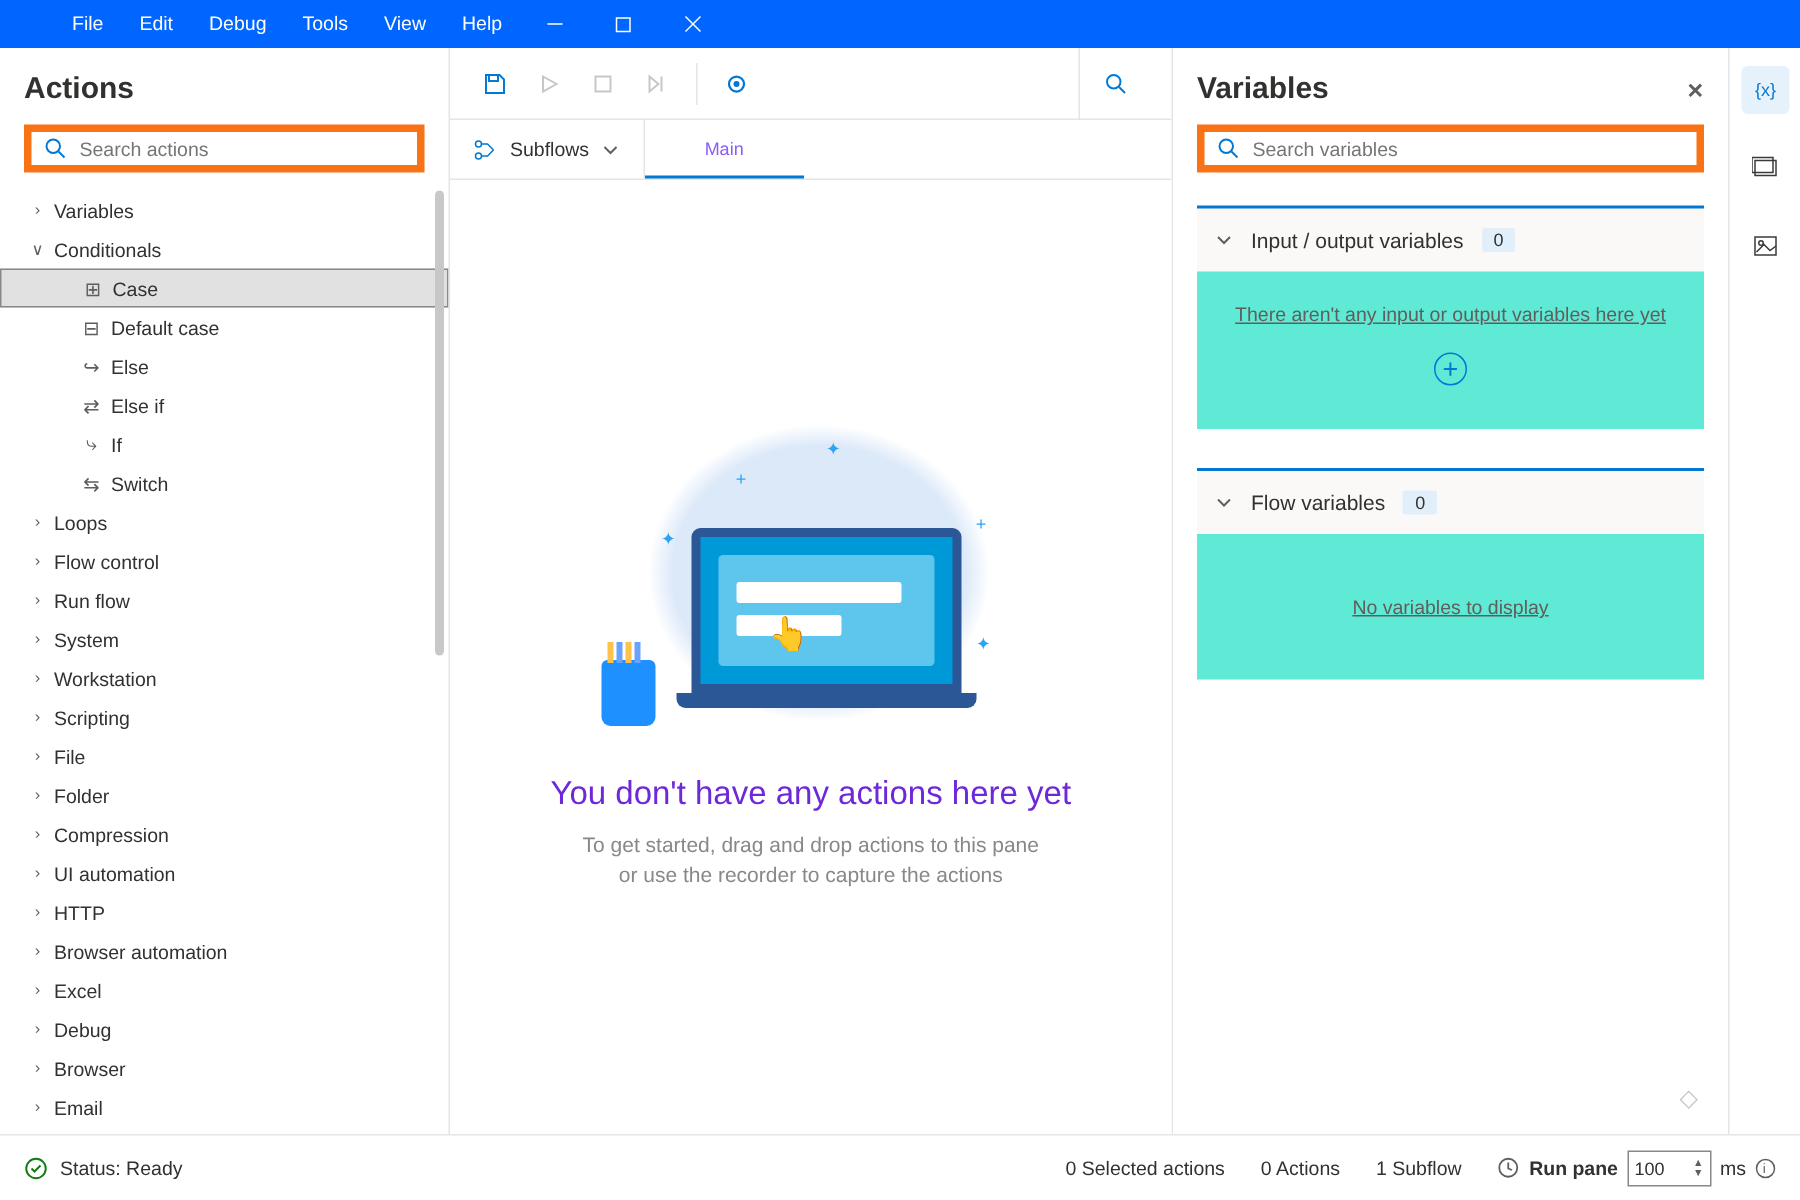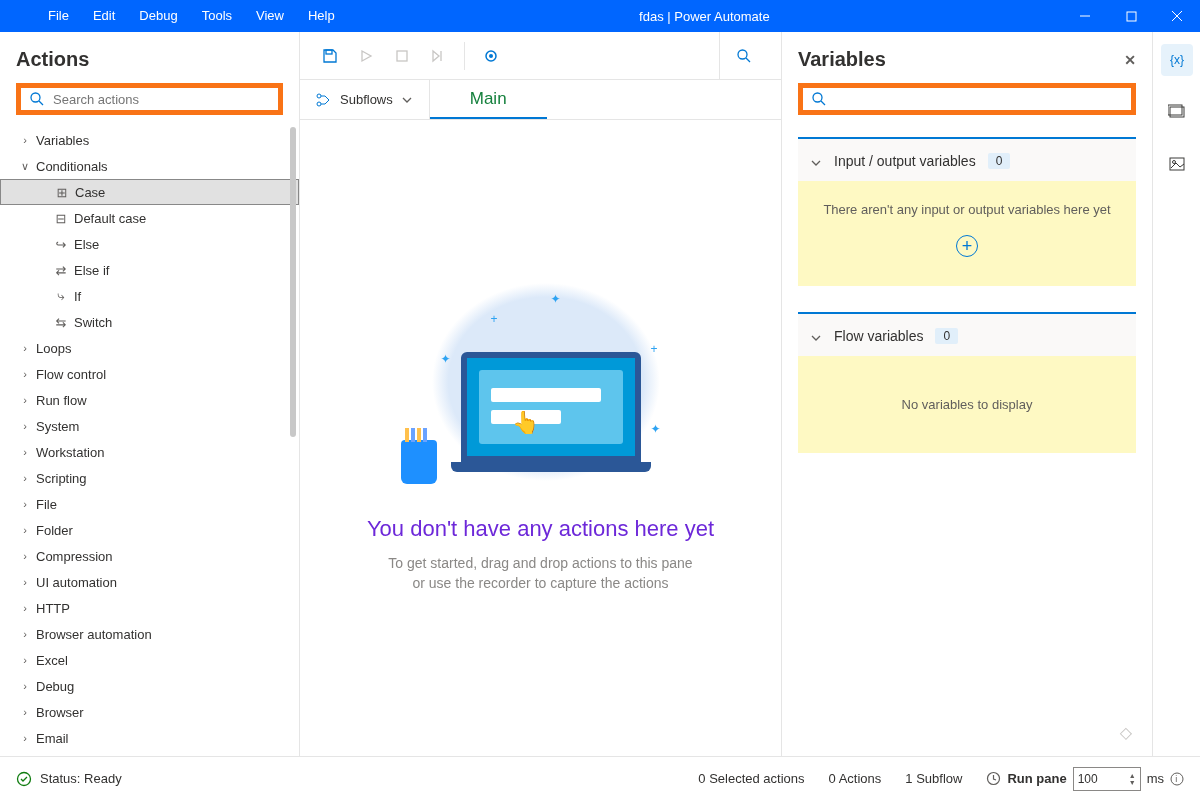--- a/index.html
+++ b/index.html
@@ -37,74 +37,73 @@
 .tooltip { position: absolute; left: 296px; top: 196px; width: 250px; background: rgba(70,70,70,0.95); color: #fff; font-size: 12px; padding: 8px 10px; line-height: 1.35; z-index: 10; }
 
 
 .toolbar { height: 48px; border-bottom: 1px solid #e5e5e5; display: flex; align-items: center; padding: 0 14px; gap: 4px; }
 .toolbar .tbtn { width: 32px; height: 32px; display:flex; align-items:center; justify-content:center; color:#3b3a39; cursor:pointer; }
 .toolbar .tbtn.disabled { color:#c8c6c4; }
 .toolbar .sep { width:1px; height:28px; background:#e5e5e5; margin:0 6px;}
 .toolbar .right { margin-left:auto; }
 .subflowbar { height: 40px; border-bottom: 1px solid #e5e5e5; display:flex; align-items:stretch; }
 .subflowbtn { display:flex; align-items:center; gap:8px; padding:0 16px; font-size:13px; color:#323130; cursor:pointer; border-right:1px solid #e5e5e5;}
-.tab { padding:0 40px; display:flex; align-items:center; font-size:17px; color:#15803d; border-bottom:2px solid #0078d4; cursor:pointer;}
+.tab { padding:0 40px; display:flex; align-items:center; font-size:12px; color:#8b5cf6; border-bottom:2px solid #0078d4; cursor:pointer;}
 .canvas { flex:1; display:flex; flex-direction:column; align-items:center; justify-content:center; background:#fff; padding:20px;}
 .canvas h2 { font-size:22px; font-weight:400; color:#6d28d9; margin-top:24px;}
 .canvas p { font-size:14px; color:#8a8886; margin-top:12px; text-align:center; line-height:1.4;}
 .illus { width:280px; height:210px; position:relative; }
 .illus .sky { position:absolute; left:30px; top:0; width:230px; height:200px; background:radial-gradient(ellipse at center, #dce9f9 0%, #dce9f9 60%, rgba(220,233,249,0) 70%); border-radius:50%;}
 .illus .laptop { position:absolute; left:50px; top:70px; width:200px; height:130px; }
 .illus .laptop .screen { width:180px; height:110px; background:#0099d8; border:6px solid #2b5797; border-radius:6px 6px 0 0; margin:0 auto; position:relative;}
 .illus .laptop .base { width:200px; height:10px; background:#2b5797; border-radius:0 0 6px 6px;}
 .illus .laptop .win { position:absolute; left:12px; top:12px; right:12px; bottom:12px; background:#5ec5ed; border-radius:3px;}
 .illus .laptop .bar1 { position:absolute; left:24px; top:30px; width:110px; height:14px; background:#fff; border-radius:2px;}
 .illus .laptop .bar2 { position:absolute; left:24px; top:52px; width:70px; height:14px; background:#fff; border-radius:2px;}
 .illus .laptop .hand { position:absolute; left:46px; top:52px; font-size:22px;}
 .illus .cup { position:absolute; left:0px; bottom:8px; width:36px; height:44px; background:#1e90ff; border-radius:4px 4px 6px 6px;}
 .illus .cup::before { content:""; position:absolute; left:4px; top:-12px; width:4px; height:14px; background:#ffc04c; box-shadow:6px 0 #6aa2ff, 12px 0 #ffc04c, 18px 0 #6aa2ff;}
 .illus .spark { position:absolute; color:#2ea3f2; font-size:12px;}
 
 
 .var-section { margin: 10px 16px 16px 16px; border-top:2px solid #0078d4; background:#faf9f8; }
-.var-head { height:42px; display:flex; align-items:flex-end; padding:12px 12px; gap:12px; font-size:14px; color:#323130; cursor:pointer;}
+.var-head { height:42px; display:flex; align-items:center; padding:0 12px; gap:12px; font-size:14px; color:#323130; cursor:pointer;}
 .var-head .badge { background:#e1effa; color:#323130; padding:1px 8px; font-size:12px; border-radius:2px;}
 .var-body { padding: 20px 12px 28px 12px; text-align:center; color:#605e5c; font-size:13px; background:#fff; border:1px solid transparent;}
-.var-body.card { background:#fef9c3;}
+.var-body.card { background:#5eead4;text-decoration:underline;}
 .plusbtn { margin-top:18px; color:#0078d4; font-size:18px; display:inline-flex; width:22px; height:22px; border:1.5px solid #0078d4; border-radius:50%; align-items:center; justify-content:center; cursor:pointer;}
 .eraser { text-align:right; padding:6px 20px; color:#c8c6c4;}
 
 
 .rail-btn { width:32px; height:32px; display:flex; align-items:center; justify-content:center; color:#3b3a39; cursor:pointer;}
 .rail-btn.active { color:#0078d4; background:#e6f2fb; border-radius:4px;}
 
 
 .statusbar { height:44px; border-top:1px solid #e5e5e5; display:flex; align-items:center; padding:0 16px; font-size:13px; color:#323130; gap:24px;}
 .statusbar .status-left { display:flex; align-items:center; gap:8px;}
 .statusbar .spacer { flex:1; }
 .statusbar .grp { display:flex; align-items:center; gap:6px;}
-.delaybox { width:68px; height:24px; border:1px solid #8a8886; display:flex; align-items:center; padding:0 4px; font-size:12px; justify-content:space-between;}
+.delaybox { width:56px; height:24px; border:1px solid #8a8886; display:flex; align-items:center; padding:0 4px; font-size:12px; justify-content:space-between;}
 .spin { display:flex; flex-direction:column; font-size:7px; line-height:7px; color:#605e5c;}
 
 svg { display:block; }
 .close-x { font-size:14px; color:#605e5c; cursor:pointer;}
 </style>
 </head>
 <body>
 
 <div class="titlebar">
   <div class="menus">
     <div class="menu">File</div>
     <div class="menu">Edit</div>
     <div class="menu">Debug</div>
     <div class="menu">Tools</div>
     <div class="menu">View</div>
     <div class="menu">Help</div>
   </div>
-  <div class="title">fdas | Power Automate</div>
   <div class="winctrls">
     <div class="wc">
         <svg width="12" height="12">
           <line x1="1" y1="6" x2="11" y2="6" stroke="#fff" stroke-width="1"></line>
         </svg>
       </div>
     <div class="wc">
         <svg width="11" height="11">
           <rect x="1" y="1" width="9" height="9" fill="none" stroke="#fff" stroke-width="1"></rect>
         </svg>
@@ -312,20 +311,21 @@
   <div class="col-vars">
     <div class="panel-title">
       <span>Variables</span>
       <span class="close-x">✕</span>
     </div>
     <div class="searchbox">
       <svg width="16" height="16" viewBox="0 0 16 16">
           <circle cx="6.5" cy="6.5" r="4.5" fill="none" stroke="#0078d4" stroke-width="1.3"></circle>
           <line x1="10" y1="10" x2="14" y2="14" stroke="#0078d4" stroke-width="1.3"></line>
         </svg>
+      <input placeholder="Search variables" style="">
     </div>
 
     <div class="var-section">
       <div class="var-head">
         <svg width="12" height="12" viewBox="0 0 12 12">
             <polyline points="2,4 6,8 10,4" fill="none" stroke="#605e5c" stroke-width="1.3"></polyline>
           </svg>
         <span>Input / output variables</span>
         <span class="badge">0</span>
       </div>

